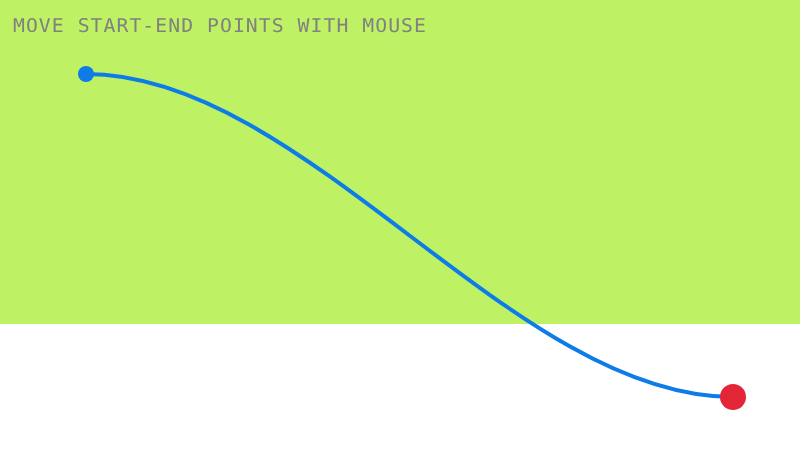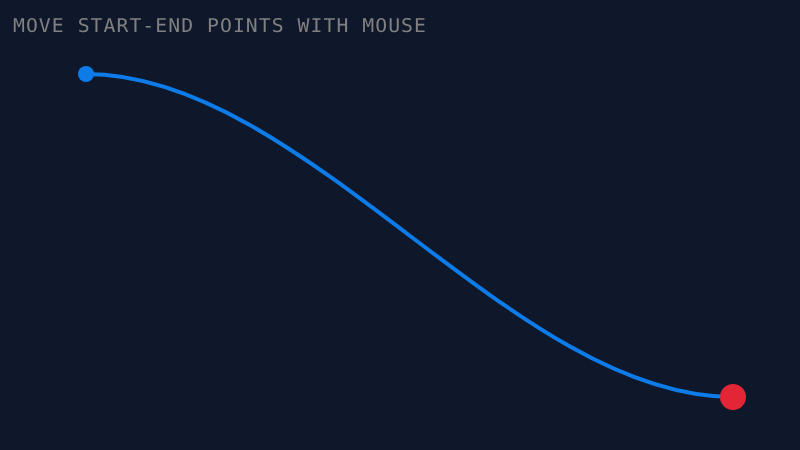--- a/index.html
+++ b/index.html
@@ -48,21 +48,21 @@
     stroke-linecap: round;
     stroke-linejoin: round;
   }
   .handle-dot {
     cursor: move;
   }
 </style>
 </head>
 <body>
 
-<div id="app" style="background: #0f172a; width: 800px; height: 450px;">
+<div id="app" style="background: #bef264; width: 800px; height: 324px;">
 
   <svg id="canvas-stage" viewBox="0 0 800 450" xmlns="http://www.w3.org/2000/svg">
 
     <path class="curve-path" stroke="#0d7ce8" stroke-width="4" d="M 86 74 C 306 74 513 397 733 397"></path>
 
     <circle class="handle-dot" cx="86" cy="74" r="8" fill="#0d7ce8"></circle>
 
     <circle class="handle-dot" cx="733" cy="397" r="13" fill="#e32636"></circle>
   </svg>
 

